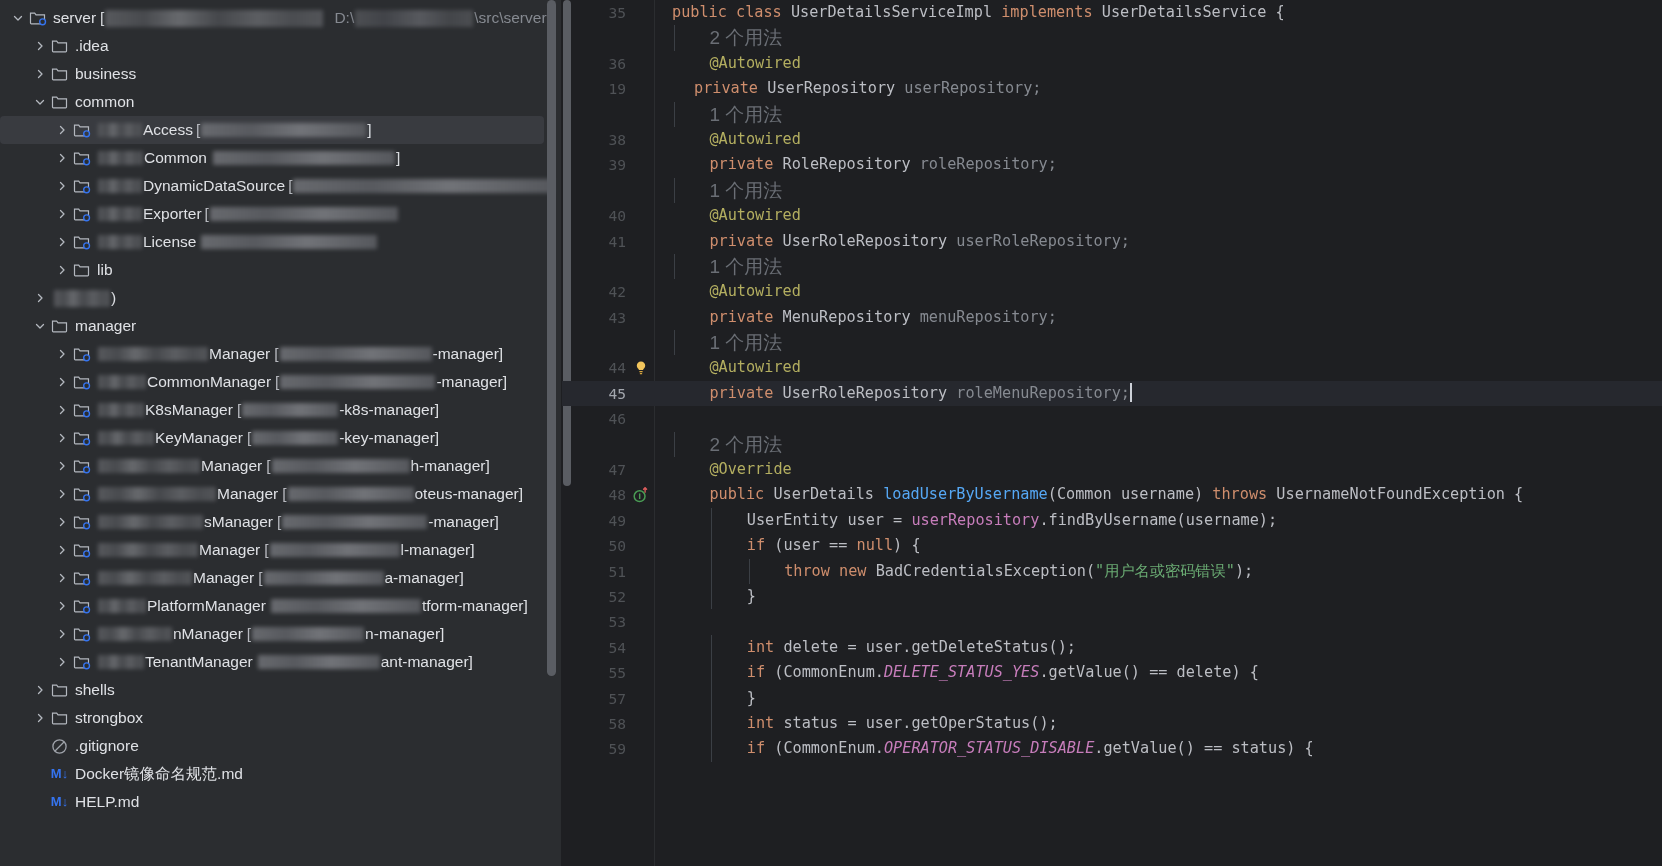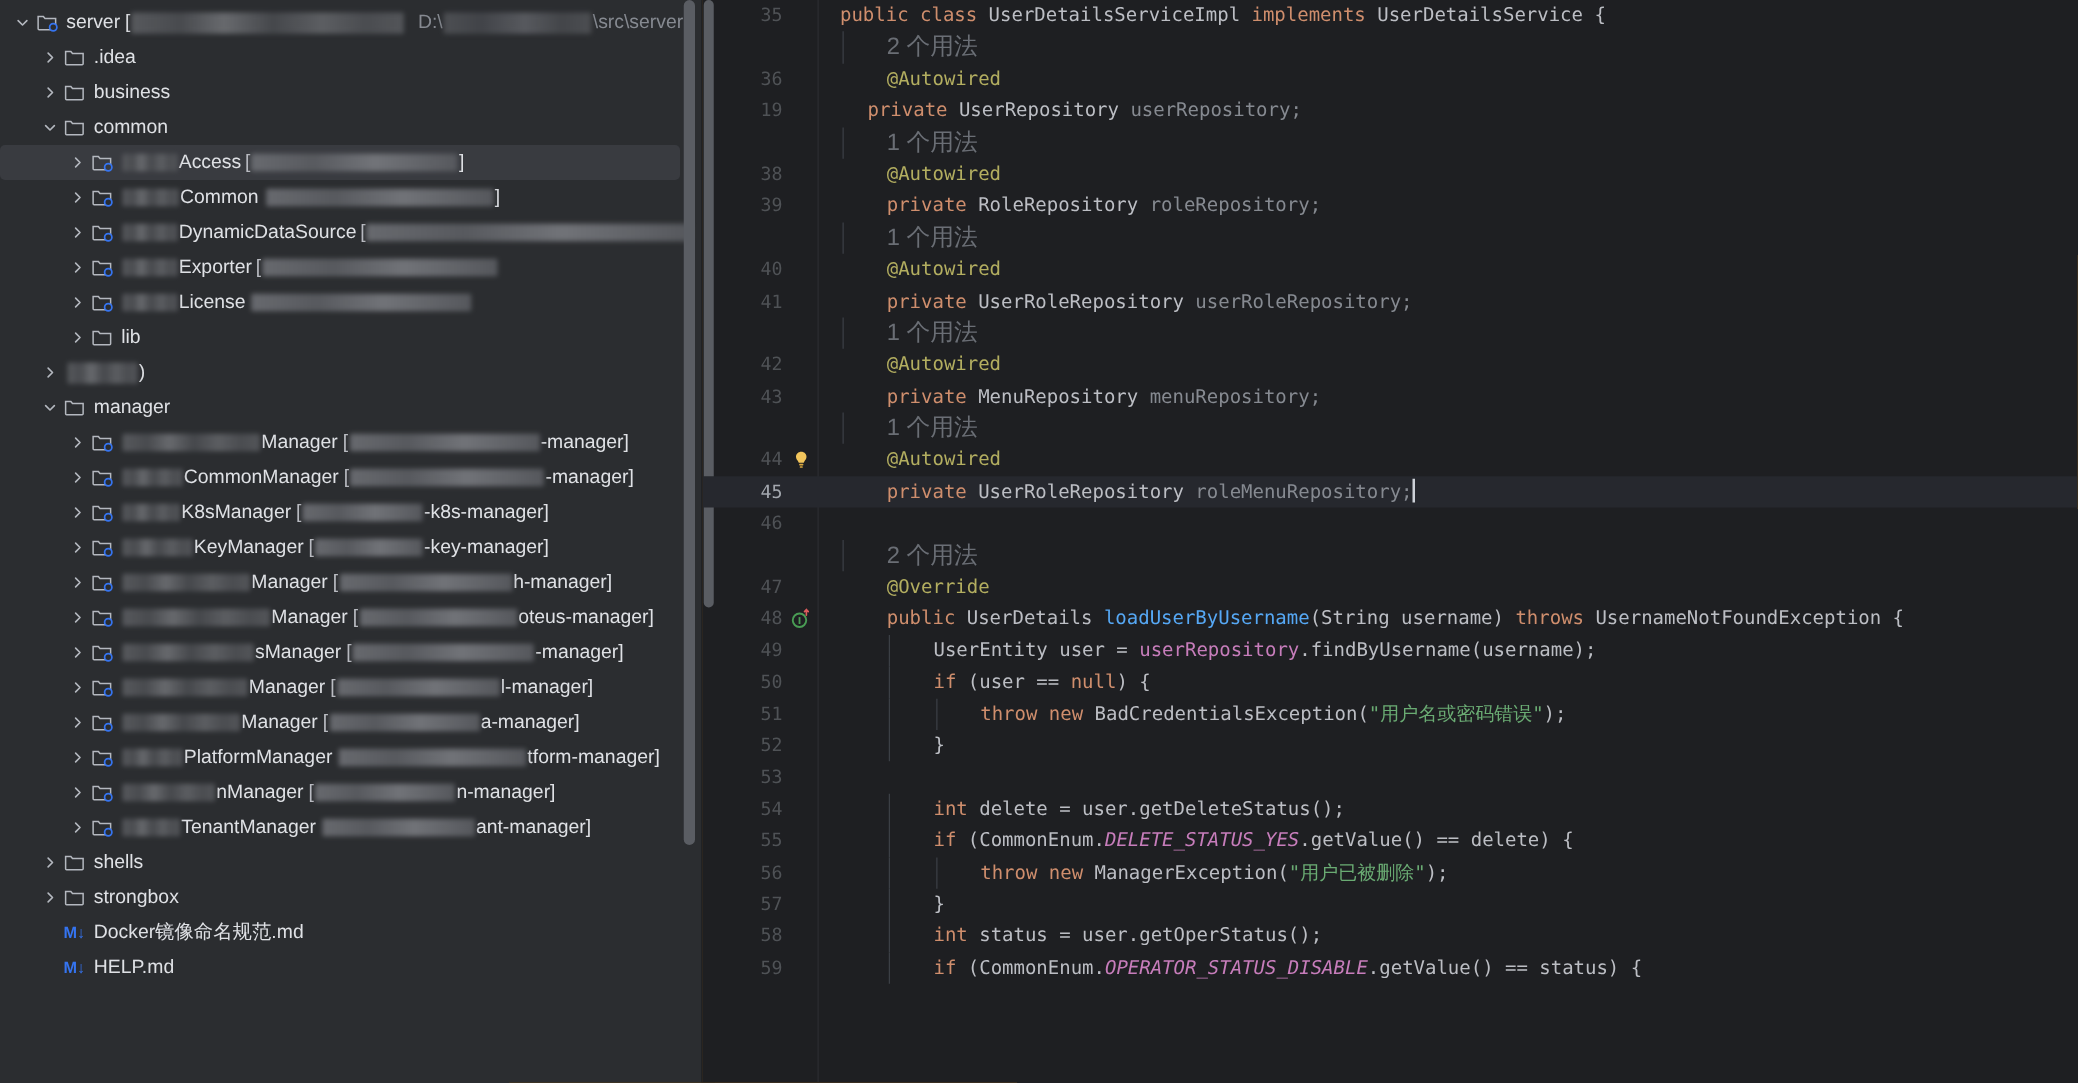--- a/index.html
+++ b/index.html
@@ -644,20 +644,30 @@
             </svg>
           </span>
         <span class="icon">
             <svg width="18" height="16" viewBox="0 0 18 16">
               <path d="M1.5 3.2h4.2l1.3 1.6h8.5v8.2a.8.8 0 0 1-.8.8H2.3a.8.8 0 0 1-.8-.8V3.2z" fill="none" stroke="#b4b8bf" stroke-width="1.2"></path>
             </svg>
           </span>
         <span class="lbl">strongbox</span>
       </div>
 
+      <div class="row" style="padding-left:32px;">
+        <span class="arrow empty"></span>
+        <span class="icon">
+          <svg width="17" height="17" viewBox="0 0 17 17">
+            <circle cx="8.5" cy="8.5" r="6.6" fill="none" stroke="#9fa3aa" stroke-width="1.3"></circle>
+            <line x1="4" y1="13" x2="13" y2="4" stroke="#9fa3aa" stroke-width="1.3"></line>
+          </svg>
+        </span>
+        <span class="lbl">.gitignore</span>
+      </div>
 
       <div class="row" style="padding-left:32px;">
         <span class="arrow empty"></span>
         <span class="icon">
           <span style="color:#3574f0;font-size:13px;font-weight:bold;font-family:'Liberation Sans',sans-serif;">M↓</span>
         </span>
         <span class="lbl">Docker镜像命名规范.md</span>
       </div>
 
       <div class="row" style="padding-left:32px;">
@@ -701,28 +711,27 @@
   <rect x="6.8" y="13" width="2.4" height="1.2" rx=".5" fill="#d9a83f"></rect>
 </svg></span><span class="code" style="left: 147.4px;"><span class="ann">@Autowired</span></span></div>
         <div class="eline current"><span class="gutter-num">45</span><span class="code" style="left: 147.4px;"><span class="kw">private </span><span class="cls">UserRoleRepository </span><span class="var">roleMenuRepository;</span><span style="display: inline-block; width: 1.6px; height: 19px; background: rgb(205, 209, 216); vertical-align: -4px;"></span></span></div>
         <div class="eline"><span class="gutter-num">46</span></div>
         <div class="eline"><span class="iguide" style="left: 112px;"></span><span class="gutter-num"></span><span class="hint" style="left: 147.4px;">2 个用法</span></div>
         <div class="eline"><span class="gutter-num">47</span><span class="code" style="left: 147.4px;"><span class="ann">@Override</span></span></div>
         <div class="eline"><span class="gutter-num">48</span><span class="gutter-icon"><svg width="18" height="18" viewBox="0 0 18 18">
   <circle cx="7.6" cy="10.2" r="5.4" fill="none" stroke="#499c54" stroke-width="1.5"></circle>
   <text x="7.6" y="13.3" font-size="7.6" fill="#499c54" text-anchor="middle" font-family="DejaVu Sans, sans-serif" font-weight="bold">I</text>
   <path d="M13.1 6.2 L13.1 1.6 M13.1 1.6 L11.6 3.3 M13.1 1.6 L14.6 3.3" stroke="#db5c5c" stroke-width="1.3" fill="none" stroke-linecap="round"></path>
-</svg></span><span class="code" style="left: 147.4px;"><span class="kw">public </span><span class="cls">UserDetails </span><span class="mth">loadUserByUsername</span><span class="plain">(String username) </span><span class="kw">throws </span><span class="cls">UsernameNotFoundException </span><span class="punc">{</span></span></div>
+</svg></span><span class="code" style="left: 147.4px;"><span class="kw">public </span><span class="cls">UserDetails </span><span class="mth">loadUserByUsername</span><span class="plain">(Common username) </span><span class="kw">throws </span><span class="cls">UsernameNotFoundException </span><span class="punc">{</span></span></div>
         <div class="eline"><span class="iguide" style="left: 149.4px;"></span><span class="gutter-num">49</span><span class="code" style="left: 184.8px;"><span class="plain">UserEntity user = </span><span class="fld">userRepository</span><span class="plain">.findByUsername(username);</span></span></div>
         <div class="eline"><span class="iguide" style="left: 149.4px;"></span><span class="gutter-num">50</span><span class="code" style="left: 184.8px;"><span class="kw">if </span><span class="plain">(user == </span><span class="kw">null</span><span class="plain">) {</span></span></div>
         <div class="eline"><span class="iguide" style="left: 149.4px;"></span><span class="iguide" style="left: 186.8px;"></span><span class="gutter-num">51</span><span class="code" style="left: 222.2px;"><span class="kw">throw </span><span class="kw">new </span><span class="plain">BadCredentialsException(</span><span class="str">"用户名或密码错误"</span><span class="plain">);</span></span></div>
         <div class="eline"><span class="iguide" style="left: 149.4px;"></span><span class="gutter-num">52</span><span class="code" style="left: 184.8px;"><span class="plain">}</span></span></div>
         <div class="eline"><span class="gutter-num">53</span></div>
         <div class="eline"><span class="iguide" style="left: 149.4px;"></span><span class="gutter-num">54</span><span class="code" style="left: 184.8px;"><span class="kw">int </span><span class="plain">delete = user.getDeleteStatus();</span></span></div>
         <div class="eline"><span class="iguide" style="left: 149.4px;"></span><span class="gutter-num">55</span><span class="code" style="left: 184.8px;"><span class="kw">if </span><span class="plain">(CommonEnum.</span><span class="stat">DELETE_STATUS_YES</span><span class="plain">.getValue() == delete) {</span></span></div>
-        <div class="eline"><span class="iguide" style="left: 149.4px;"></span><span class="iguide" style="left: 186.8px;"></span><span class="gutter-num">56</span><span class="code" style="left: 222.2px;"><span class="kw">throw </span><span class="kw">new </span><span class="plain">ManagerException(</span><span class="str">"用户已被删除"</span><span class="plain">);</span></span></div>
         <div class="eline"><span class="iguide" style="left: 149.4px;"></span><span class="gutter-num">57</span><span class="code" style="left: 184.8px;"><span class="plain">}</span></span></div>
         <div class="eline"><span class="iguide" style="left: 149.4px;"></span><span class="gutter-num">58</span><span class="code" style="left: 184.8px;"><span class="kw">int </span><span class="plain">status = user.getOperStatus();</span></span></div>
         <div class="eline"><span class="iguide" style="left: 149.4px;"></span><span class="gutter-num">59</span><span class="code" style="left: 184.8px;"><span class="kw">if </span><span class="plain">(CommonEnum.</span><span class="stat">OPERATOR_STATUS_DISABLE</span><span class="plain">.getValue() == status) {</span></span></div>
       </div>
   </div>
 
 </div>
 
 </body></html>

